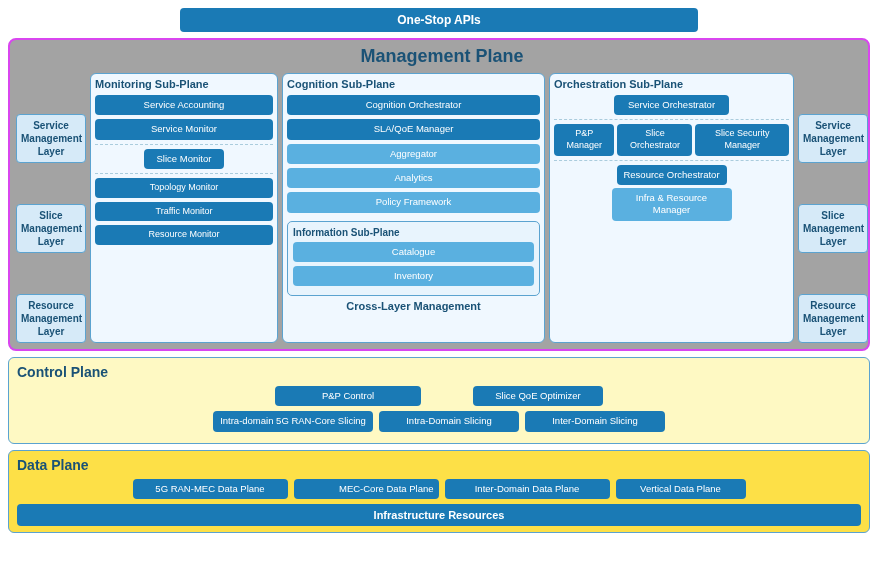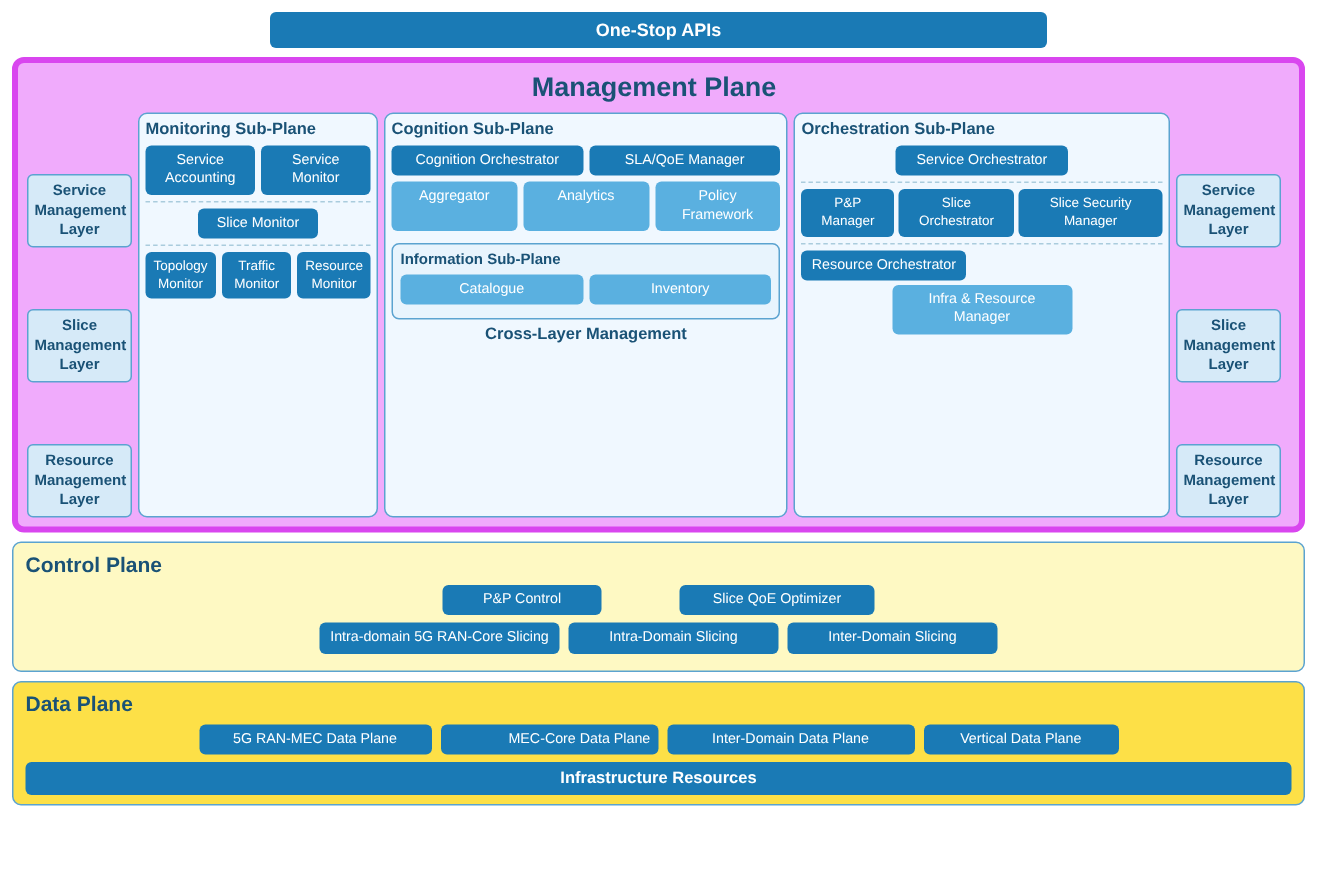--- a/index.html
+++ b/index.html
@@ -19,25 +19,25 @@
       padding: 5px 10px;
       border-radius: 4px;
       font-size: 12px;
       font-weight: bold;
       margin: 0 auto 6px auto;
       width: 60%;
       display: block;
     }
 
     .management-plane-outer {
-      border: 4px solid #d946ef;
+      border: 2px solid #d946ef;
       border-radius: 8px;
-      padding: 6px 12px 6px 6px;
+      padding: 6px 0 6px 6px;
       margin-bottom: 6px;
-      background: #f0abfc;
+      background: #a3a3a3;
     }
 
     .management-plane-title {
       text-align: center;
       font-size: 18px;
       font-weight: bold;
       color: #1a5276;
       margin-bottom: 6px;
     }
 
@@ -102,20 +102,21 @@
       padding: 4px 5px;
       font-size: 9.5px;
       text-align: center;
       line-height: 1.3;
     }
 
     .row-flex {
       display: flex;
       gap: 4px;
       margin-bottom: 4px;
+      flex-direction: column;
     }
 
     .row-flex > * { flex: 1; }
 
     
     .cognition-inner {
       border: 1.5px solid #5ba3d0;
       border-radius: 5px;
       padding: 5px;
       background: #e8f4fd;
@@ -218,21 +219,21 @@
   <div class="management-plane-title">Management Plane</div>
 
   <div class="management-content">
 
     <div class="left-labels">
       <div class="layer-label">Service Management Layer</div>
       <div class="layer-label">Slice Management Layer</div>
       <div class="layer-label">Resource Management Layer</div>
     </div>
 
-    <div class="sub-plane" style="width:160px; flex:none;">
+    <div class="sub-plane" style="width:188px; flex:none;">
       <div class="sub-plane-title">Monitoring Sub-Plane</div>
 
       <div class="row-flex" style="margin-bottom:4px;">
         <div class="component-box">Service Accounting</div>
         <div class="component-box">Service Monitor</div>
       </div>
 
       <div class="layer-divider"></div>
 
       <div style="display:flex; justify-content:center; margin:4px 0;">
@@ -283,41 +284,41 @@
       <div class="layer-divider"></div>
 
       <div class="orch-row" style="margin-top:4px;">
         <div class="component-box" style="font-size:9px;">P&amp;P Manager</div>
         <div class="component-box" style="font-size:9px;">Slice Orchestrator</div>
         <div class="component-box" style="font-size:9px;">Slice Security Manager</div>
       </div>
 
       <div class="layer-divider"></div>
 
-      <div style="display:flex; margin-top:4px; margin-bottom:3px;">
+      <div style="display:flex; justify-content:center; margin-top:4px; margin-bottom:3px;">
         <div class="component-box" style="width:110px;">Resource Orchestrator</div>
       </div>
       <div style="display:flex; justify-content:center;">
         <div class="component-box-light" style="width:120px;">Infra &amp; Resource Manager</div>
       </div>
     </div>
 
     <div class="right-labels">
       <div class="layer-label">Service Management Layer</div>
       <div class="layer-label">Slice Management Layer</div>
       <div class="layer-label">Resource Management Layer</div>
     </div>
 
   </div>
 </div>
 
 <div class="control-plane">
   <div class="plane-title">Control Plane</div>
   <div class="control-row">
-    <div class="component-box" style="width:106px;">P&amp;P Control</div>
+    <div class="component-box" style="width:146px;">P&amp;P Control</div>
     <div style="width:40px;"></div>
     <div class="component-box" style="width:130px;">Slice QoE Optimizer</div>
   </div>
   <div class="control-row">
     <div class="component-box" style="width:160px;">Intra-domain 5G RAN-Core Slicing</div>
     <div class="component-box" style="width:140px;">Intra-Domain Slicing</div>
     <div class="component-box" style="width:140px;">Inter-Domain Slicing</div>
   </div>
 </div>
 

